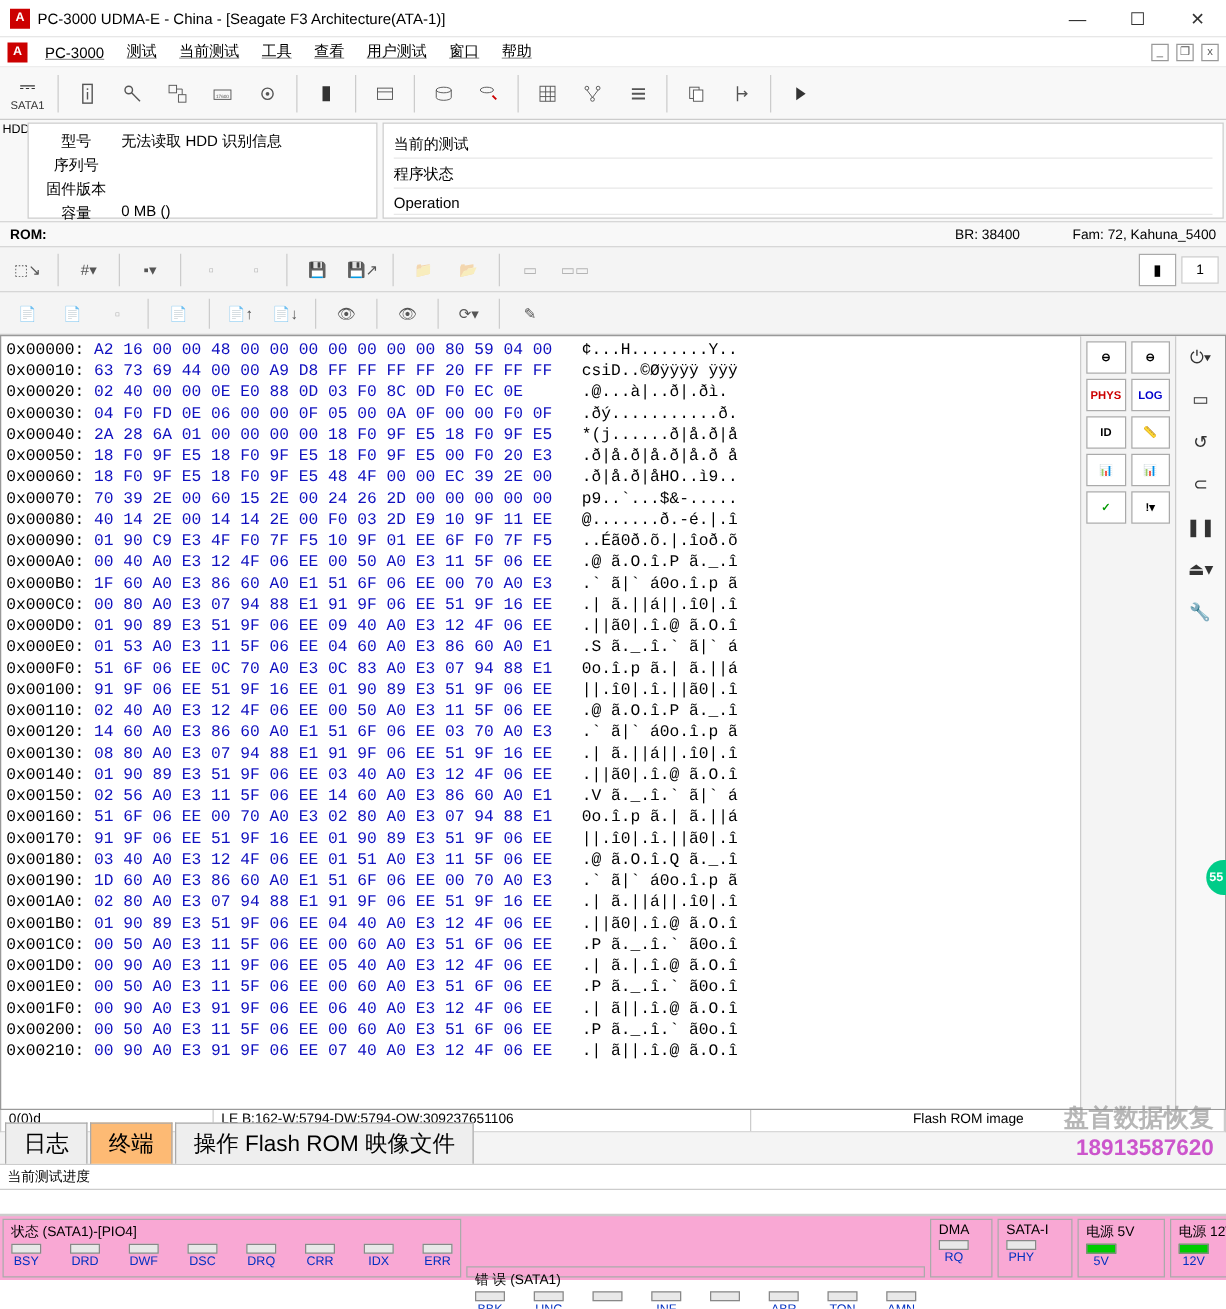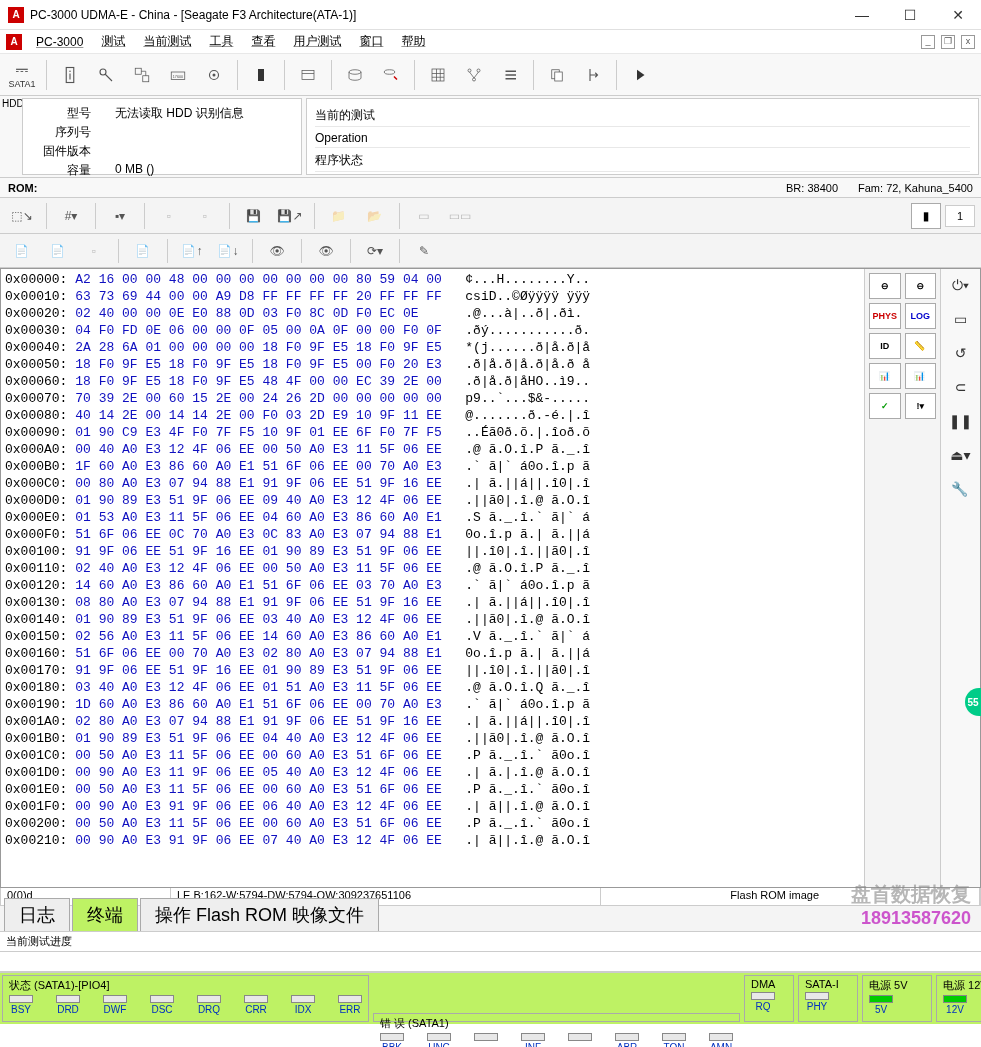--- a/index.html
+++ b/index.html
@@ -19,28 +19,28 @@
 .toolbar1 { height: 42px; background: #f8f8f8; border-bottom: 1px solid #ccc; display: flex; align-items: center; padding: 2px 4px; gap: 2px; }
 .toolbar1 .sata { width:36px; text-align:center; font-size:9px; color:#333;}
 .toolbar1 .sata .icon { font-size:16px; display:block;}
 .toolbar1 .tbtn { width: 34px; height: 34px; display: flex; align-items: center; justify-content: center; border: 1px solid transparent; }
 .toolbar1 .sep { width:1px; height:30px; background:#ccc; margin:0 4px;}
 
 .infobar { display:flex; border-bottom:1px solid #ccc; background:#f8f8f8; height:82px;}
 .infobar .hddtab { width:20px; padding:2px; font-size:10px; color:#000;}
 .infobar .leftgroup { flex:0 0 280px; border:1px solid #ccc; margin:2px; background:#fff; padding:4px 8px; font-size:12px;}
 .infobar .leftgroup .row { display:flex; margin:2px 0;}
-.infobar .leftgroup .lbl { width:60px; text-align:right; margin-right:24px; color:#000;}
+.infobar .leftgroup .lbl { width:60px; text-align:center; margin-right:6px; color:#000;}
 .infobar .leftgroup .val { color:#000;}
 .infobar .rightgroup { flex:1; border:1px solid #ccc; margin:2px; background:#fff; padding:4px 8px; font-size:12px;}
 .infobar .rightgroup .row { margin:2px 0; border-bottom:1px solid #e8e8e8; padding:2px 0;}
 
 .statusline { height:20px; background:#f8f8f8; border-bottom:1px solid #ccc; display:flex; align-items:center; padding:0 8px; font-size:11px;}
 .statusline .lbl { font-weight:bold; margin-right:4px;}
-.statusline .right { margin-left:auto; display:flex; gap:20px;}
+.statusline .right { margin-left:auto; display:flex; gap:42px;}
 
 .toolstrip { height:36px; background:#f4f4f4; border-bottom:1px solid #ccc; display:flex; align-items:center; padding:2px 6px; gap:4px;}
 .toolstrip .tbtn { width:32px; height:30px; display:flex; align-items:center; justify-content:center; border:1px solid transparent; color:#555;}
 .toolstrip .tbtn.dim { opacity:0.4;}
 .toolstrip .sep { width:1px; height:26px; background:#ccc; margin:0 4px;}
 .toolstrip .rightgroup { margin-left:auto; display:flex; align-items:center; gap:4px;}
 .toolstrip .chip { width:30px; height:26px; border:1px solid #aaa; background:#fff; display:flex; align-items:center; justify-content:center;}
 .toolstrip .input { width:30px; height:22px; border:1px solid #ccc; text-align:center; font-size:11px;}
 
 .toolstrip2 { height:34px; background:#f4f4f4; border-bottom:1px solid #ccc; display:flex; align-items:center; padding:2px 6px; gap:4px;}
@@ -60,25 +60,25 @@
 .farright .ico { width:22px; height:20px; display:flex; align-items:center; justify-content:center; color:#333; font-size:14px;}
 
 .hexstatus { height:18px; border:1px solid #ccc; border-top:none; display:flex; font-size:11px;}
 .hexstatus .cell { border-right:1px solid #ccc; padding:1px 6px;}
 .hexstatus .cell.c1 { width:170px;}
 .hexstatus .cell.c2 { width:430px;}
 .hexstatus .cell.c3 { flex:1; text-align:right; padding-right:160px;}
 
 .tabs { height:26px; display:flex; align-items:flex-end; border-bottom:1px solid #ccc; padding:0 4px; background:#f4f4f4;}
 .tabs .tab { padding:4px 14px; border:1px solid #aaa; border-bottom:none; margin-right:2px; background:#eee; font-size:18px;}
-.tabs .tab.active { background:#bef264; font-weight:normal;}
+.tabs .tab.active { background:#fdba74; font-weight:normal;}
 
 .progress { height:20px; border-bottom:1px solid #ccc; padding:2px 6px; font-size:11px; background:#fff;}
 
-.bottomstatus { height:52px; display:flex; border-top:1px solid #ccc; background:#bef264; font-size:10px;}
+.bottomstatus { height:52px; display:flex; border-top:1px solid #ccc; background:#f9a8d4; font-size:10px;}
 .bottomstatus .grp { border:1px solid #aaa; margin:2px; padding:2px 6px;}
 .bottomstatus .grp .title { font-size:11px; color:#000; margin-bottom:2px;}
 .bottomstatus .grp .leds { display:flex; gap:23px;}
 .bottomstatus .grp .led { text-align:center;}
 .bottomstatus .grp .led .box { width:24px; height:8px; border:1px solid #888; background:#e8e8e8; margin:0 auto 1px;}
 .bottomstatus .grp .led .box.green { background:#0c0;}
 .bottomstatus .grp .led .lab { color:#0030c0;}
 
 .watermark { position:absolute; right:10px; bottom:118px; text-align:right; pointer-events:none;}
 .watermark .w1 { color:#888; font-size:20px; font-weight:bold; opacity:0.6;}
@@ -240,22 +240,22 @@
         <div class="lbl">固件版本</div>
         <div class="val"></div>
       </div>
     <div class="row">
         <div class="lbl">容量</div>
         <div class="val">0 MB ()</div>
       </div>
   </div>
   <div class="rightgroup">
     <div class="row"><span>当前的测试</span></div>
+    <div class="row"><span>程序状态</span></div>
     <div class="row"><span>Operation</span></div>
-    <div class="row"><span>程序状态</span></div>
   </div>
 </div>
 
 <div class="statusline">
   <span class="lbl">ROM:</span>
   <div class="right">
     <span>BR: 38400</span>
     <span>Fam: 72, Kahuna_5400</span>
   </div>
 </div>

